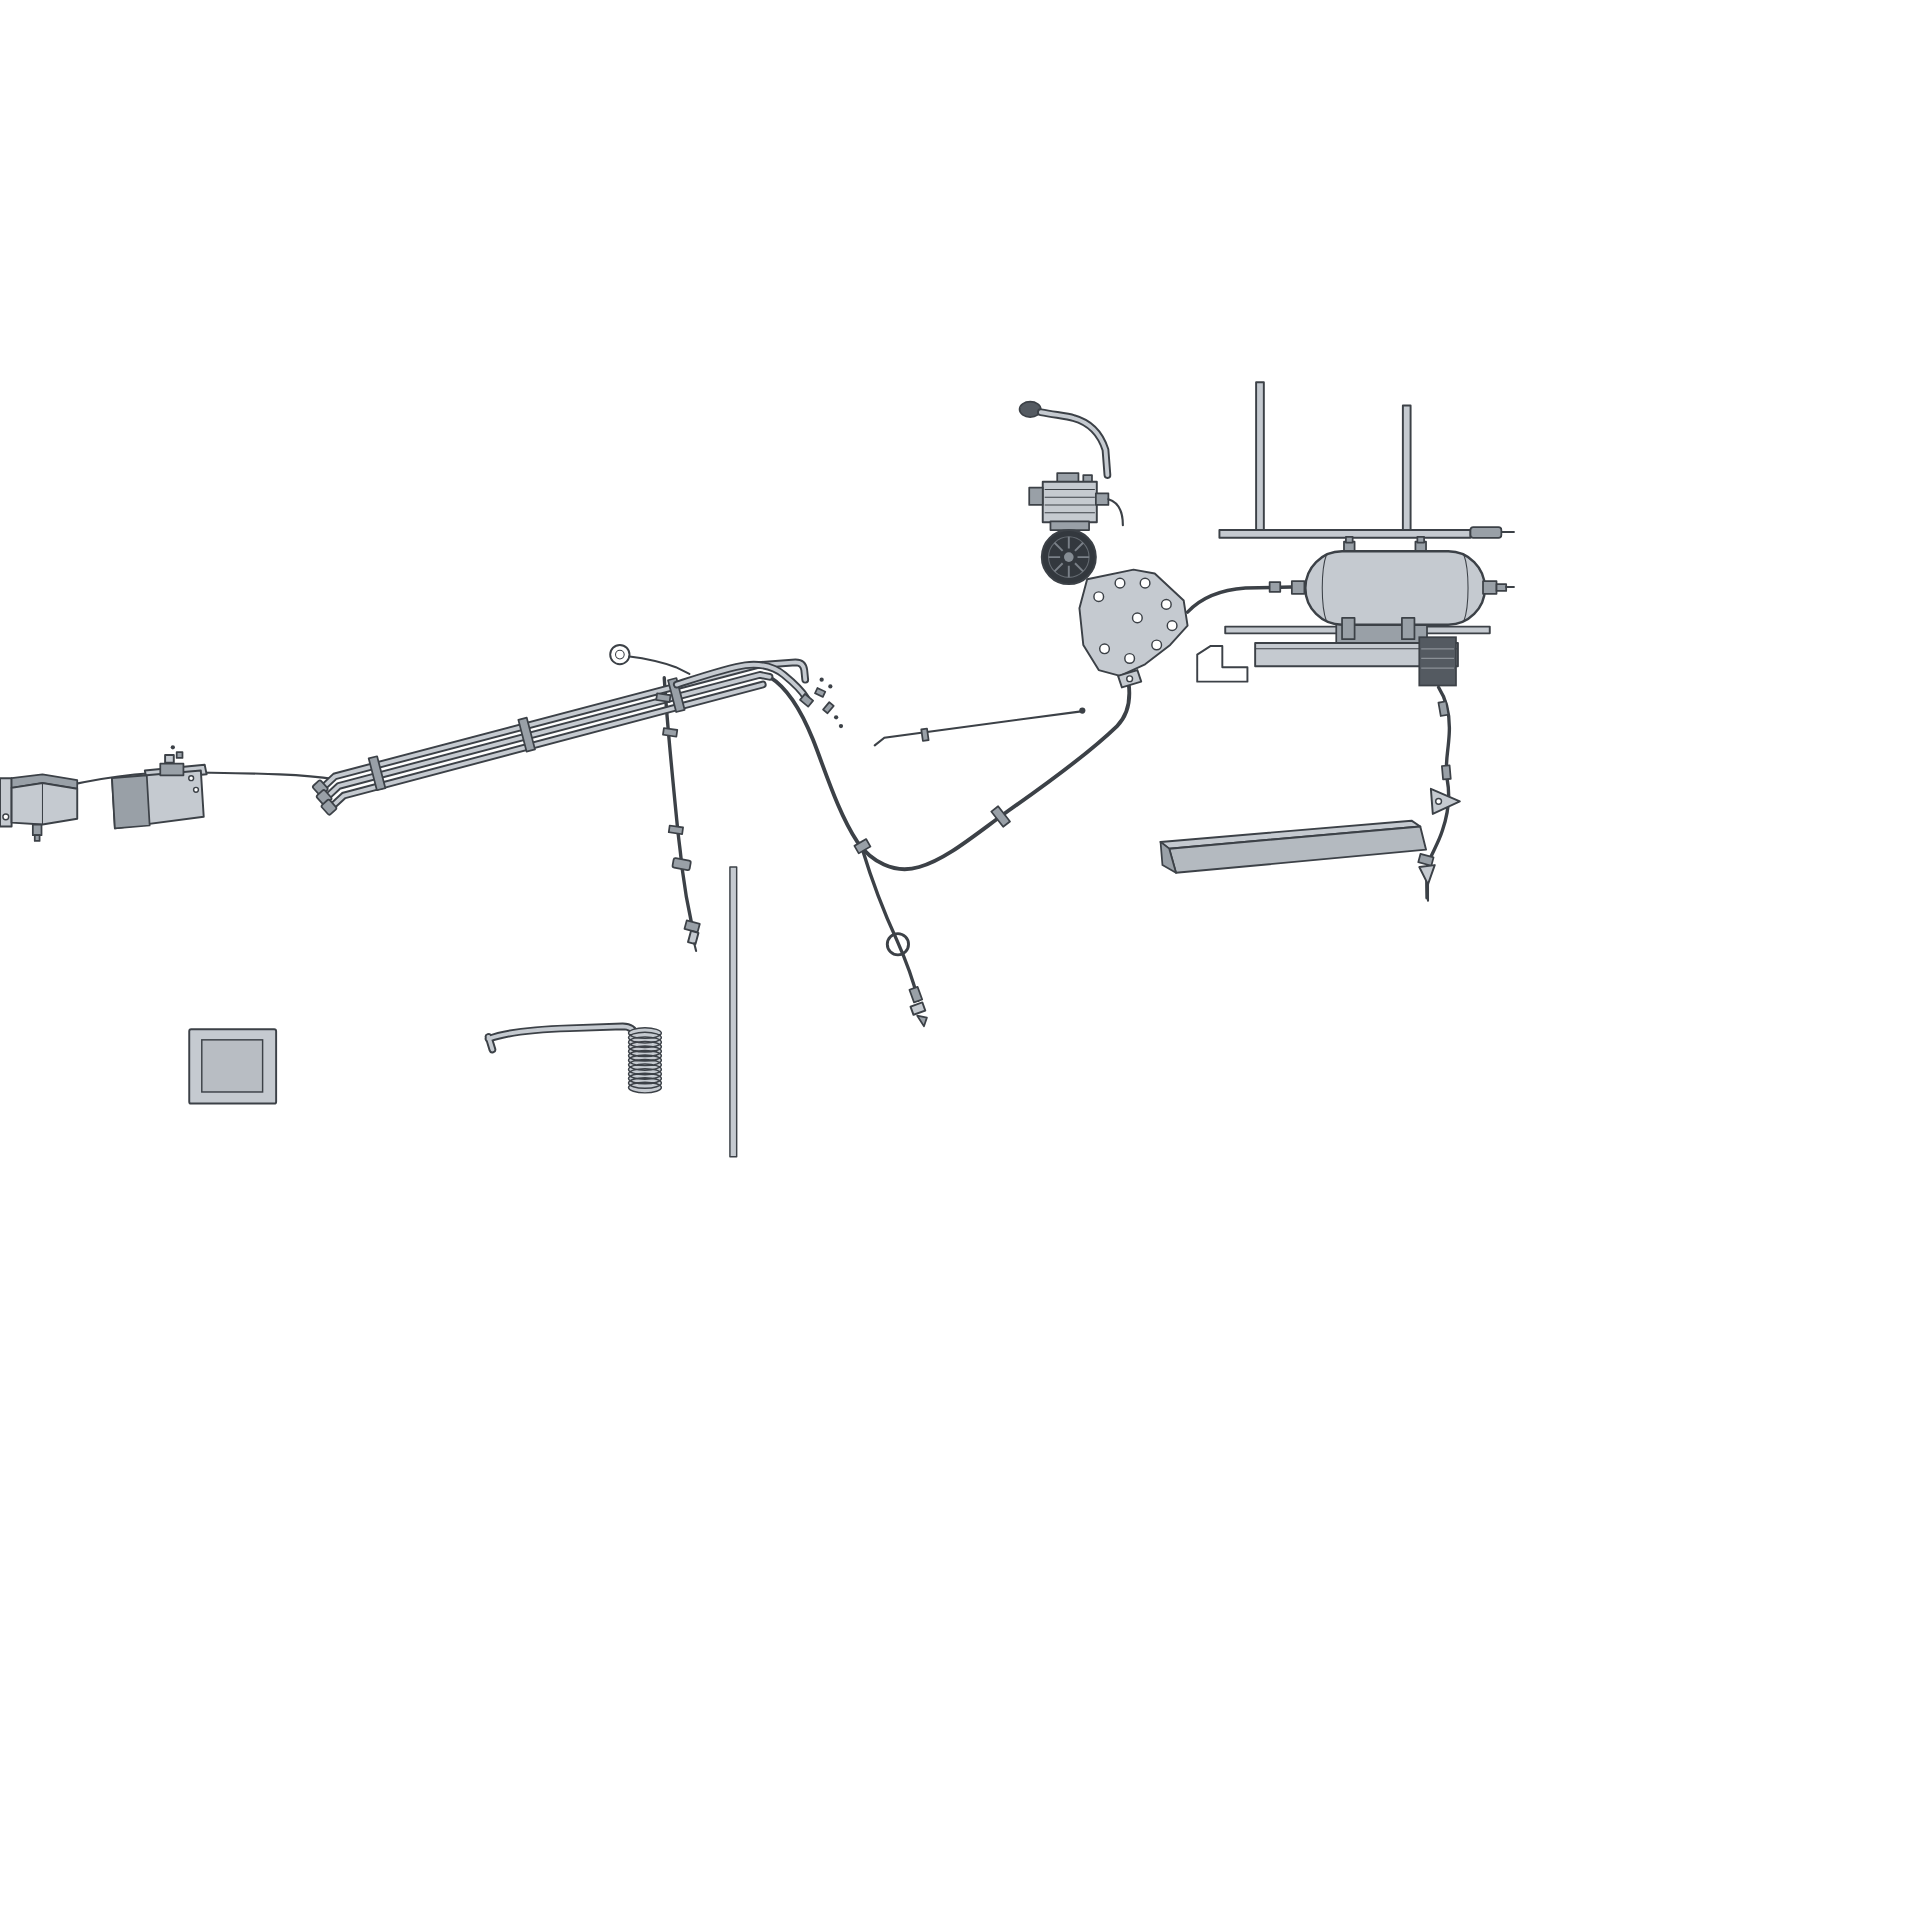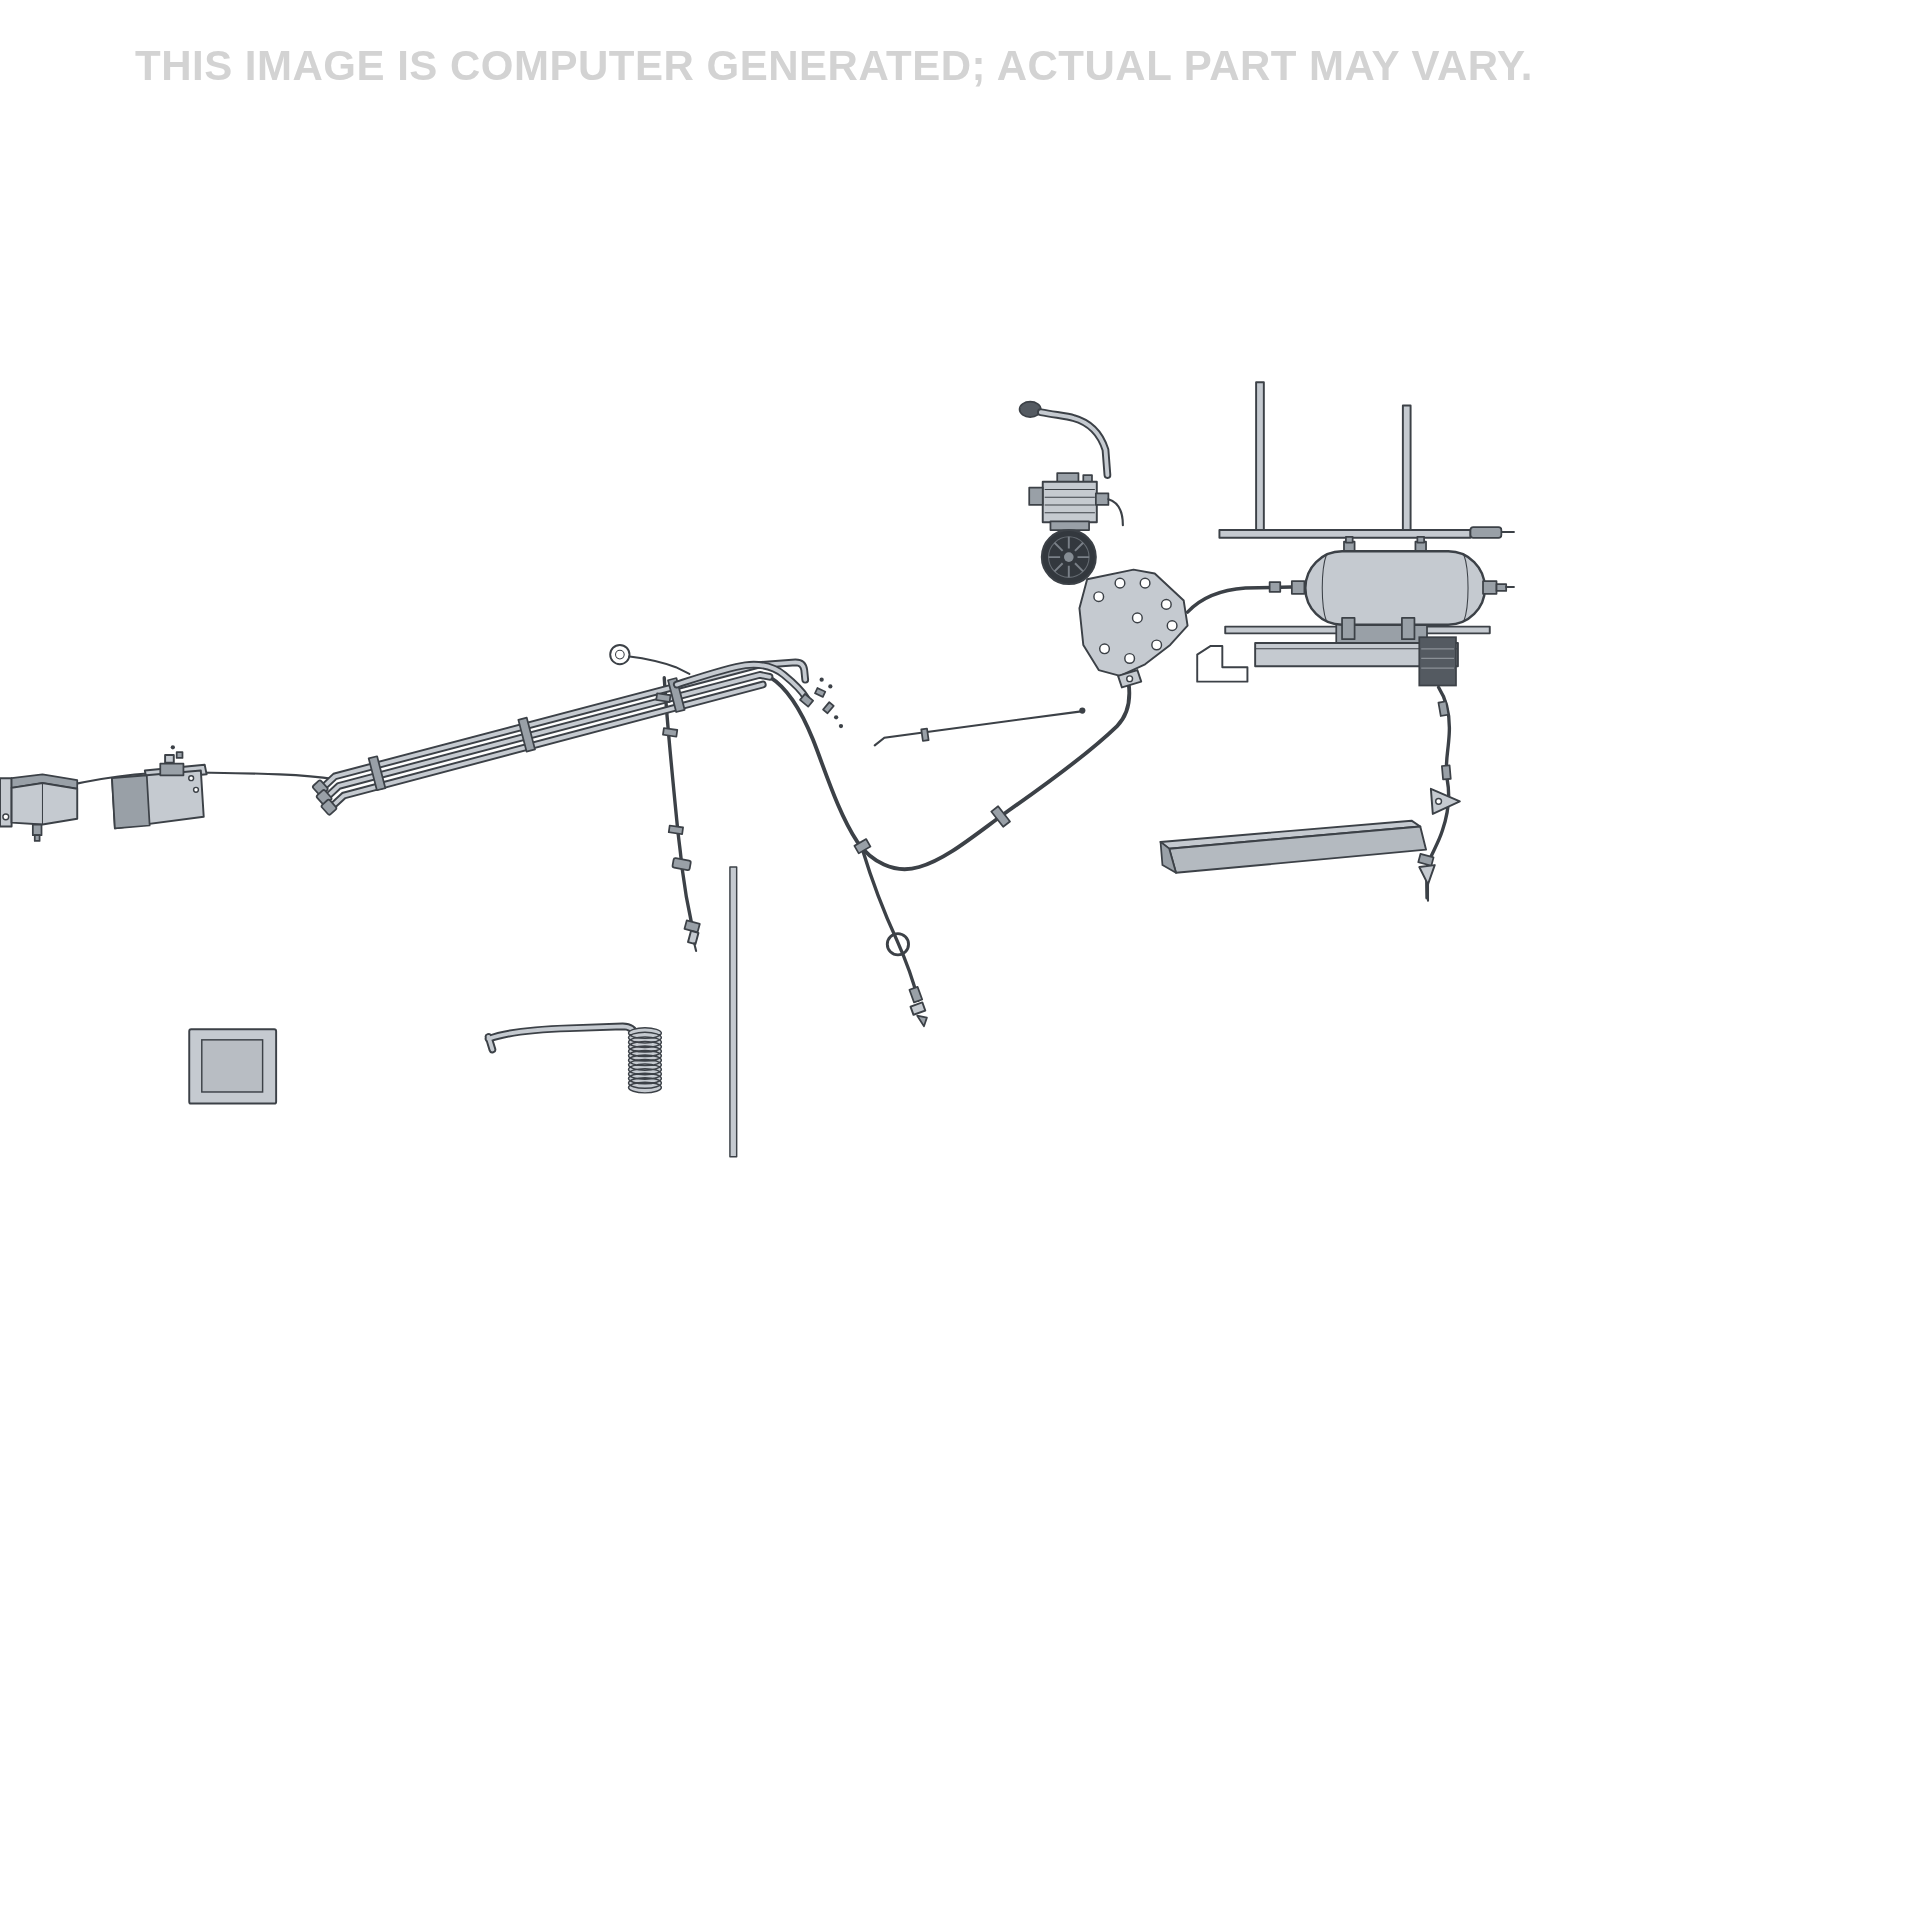--- a/index.html
+++ b/index.html
@@ -32,21 +32,20 @@
   .thinline{fill:none;stroke:var(--outline);stroke-width:1.1;}
   .finline{fill:none;stroke:#8a9096;stroke-width:1.3;}
   .holes{fill:#ffffff;stroke:var(--outline);stroke-width:1.5;}
   .dot{fill:var(--outline);stroke:none;}
 </style>
 </head>
 <body>
 
 <div class="canvas">
 
-  <div class="watermark">THIS IMAGE IS COMPUTER GENERATED; ACTUAL PART MAY VARY.</div>
 
   <svg class="diagram" width="1931" height="1931" viewBox="0 0 2000 2000">
 
     <g>
 
       <path class="hose-thin" d="M50,819 C95,806 150,799 196,800 C255,801 310,801 346,807"></path>
 
       <path class="hose-thick" d="M797,701 C815,712 830,736 842,766 C854,796 868,842 888,872
                C902,892 926,906 952,898 C980,890 1008,866 1044,840
                C1084,812 1128,780 1157,752 C1169,740 1171,724 1169,708"></path>

